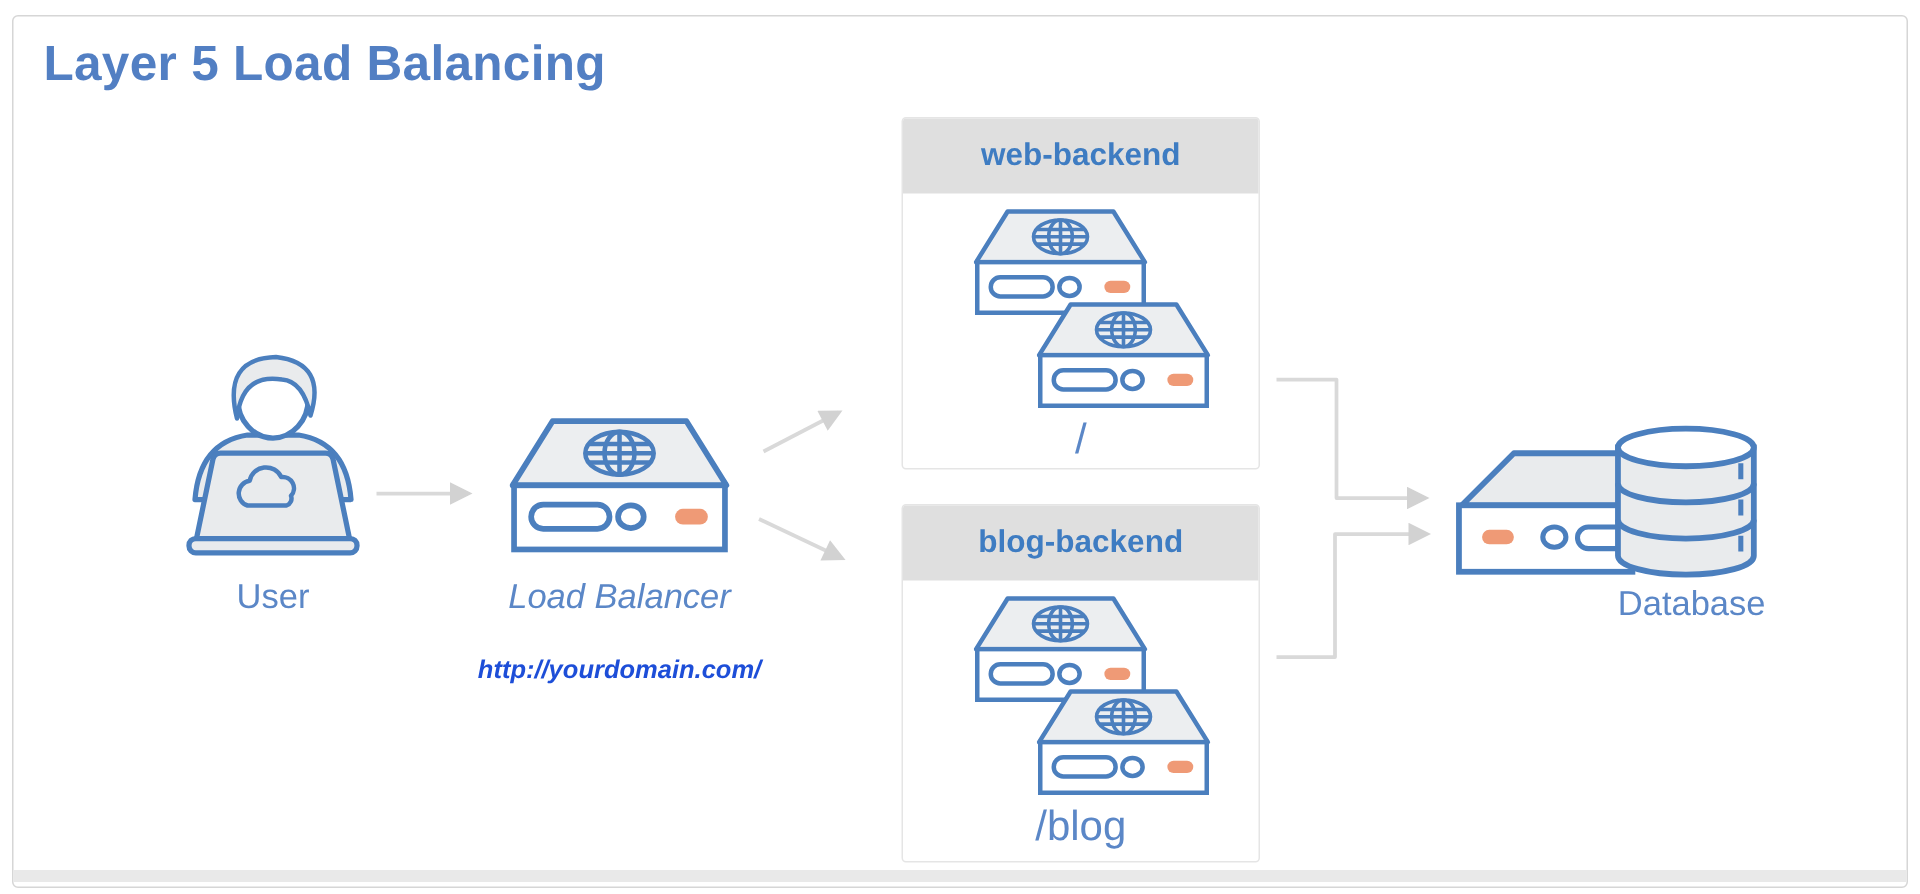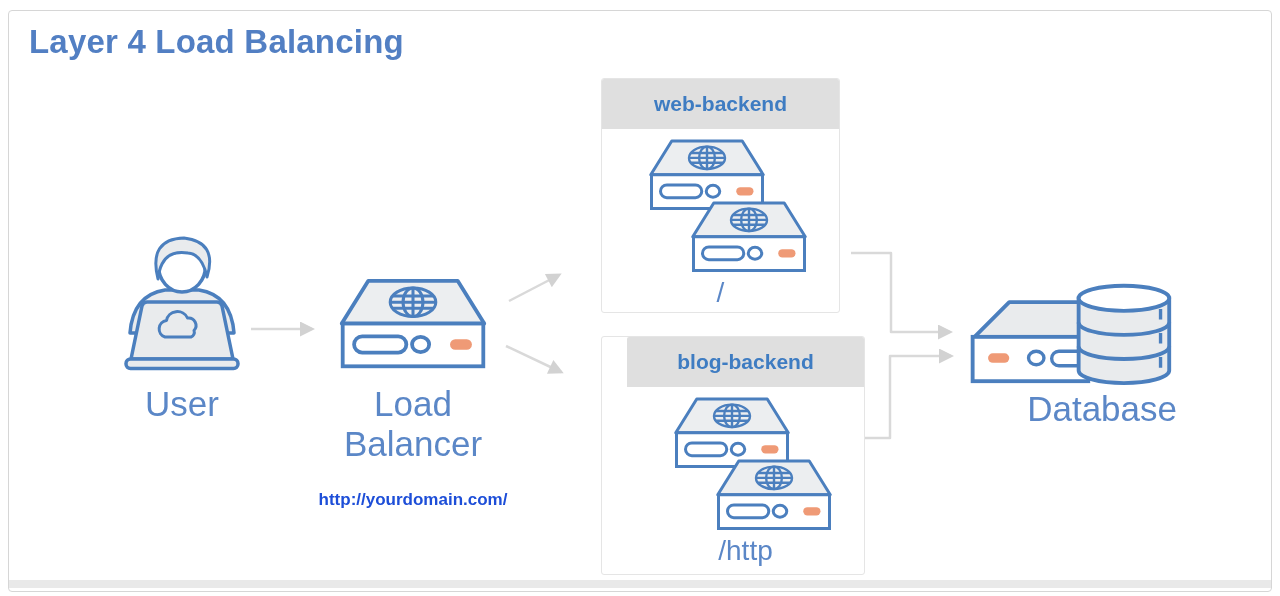--- a/index.html
+++ b/index.html
@@ -10,37 +10,37 @@
   .card {
     position:absolute; left:8px; top:10px; width:1262px; height:580px;
     background:#ffffff; border:1px solid #d6d6d6; border-radius:4px; overflow:hidden;
   }
   .title {
     position:absolute; left:20px; top:12px;
     font-size:33px; font-weight:600; color:#527fc3; letter-spacing:.2px;
   }
   .conn { position:absolute; left:0; top:0; width:100%; height:100%; pointer-events:none; }
 
-  .node-label { font-size:35px; color:#5b87c7; }
+  .node-label { font-size:23px; color:#5b87c7; }
 
   .user-node { position:absolute; left:100px; top:222px; width:146px; text-align:center; }
   .user-icon { width:130px; height:148px; display:block; margin:0 auto; }
   .user-node .node-label { margin-top:3px; }
 
-  .lb-node { position:absolute; left:294px; top:266px; width:220px; text-align:center; }
+  .lb-node { position:absolute; left:294px; top:266px; width:220px; text-align:center;font-style:italic; }
   .lb-icon { width:152px; height:95px; display:block; margin:0 auto; }
   .lb-node .node-label { margin-top:12px; }
   .lb-url { margin-top:26px; font-size:17px; font-weight:700; color:#1d4ed8; }
 
   .backend-box {
     position:absolute; left:592px; width:237px;
     background:#ffffff; border:1px solid #e5e5e5; border-radius:3px;
   }
   #web-backend-box  { top:67px;  height:233px; }
-  #blog-backend-box { top:325px; height:237px;padding-left:25px; }
+  #blog-backend-box { top:325px; height:237px; }
   .backend-header {
     height:50px; background:#dfdfdf; border-radius:2px 2px 0 0;
     display:flex; align-items:center; justify-content:center;
     font-size:21px; font-weight:700; color:#3e7cc2;
   }
   .backend-body { position:relative; height:calc(100% - 50px); }
   .srv { position:absolute; width:120px; height:75px; }
   .srv1 { left:45px; top:9px; }
   .srv2 { left:87px; top:71px; }
   .path-label {
@@ -78,21 +78,21 @@
       <rect x="6" y="49" width="148" height="45" fill="#ffffff" stroke="#4b7fbe" stroke-width="4"></rect>
       <rect x="18" y="62.5" width="55" height="17" rx="8.5" fill="#ffffff" stroke="#4b7fbe" stroke-width="4"></rect>
       <ellipse cx="88" cy="71" rx="9" ry="8" fill="#ffffff" stroke="#4b7fbe" stroke-width="4"></ellipse>
       <rect x="119" y="65.5" width="23" height="11" rx="5.5" fill="#ef9a76"></rect>
     </symbol>
   </defs>
 </svg>
 
 <div class="card">
 
-  <div class="title">Layer 4 Load Balancing</div>
+  <div class="title">Layer 5 Load Balancing</div>
 
   <svg class="conn" viewBox="0 0 1262 580">
     <g fill="none" stroke="#d9d9d9" stroke-width="2.5" stroke-linejoin="round">
       <path d="M242,318 L303,318" marker-end="url(#arr)"></path>
       <path d="M500,290 L550,264" marker-end="url(#arr)"></path>
       <path d="M497,335 L552,361" marker-end="url(#arr)"></path>
       <path d="M842,242 L882,242 L882,321 L941,321" marker-end="url(#arr)"></path>
       <path d="M842,427 L881,427 L881,345 L942,345" marker-end="url(#arr)"></path>
     </g>
   </svg>
@@ -132,21 +132,21 @@
 
   <div class="backend-box" id="blog-backend-box">
     <div class="backend-header">blog-backend</div>
     <div class="backend-body">
       <svg class="srv srv1" viewBox="0 0 160 100">
           <use href="#sym-server"></use>
         </svg>
       <svg class="srv srv2" viewBox="0 0 160 100">
           <use href="#sym-server"></use>
         </svg>
-      <div class="path-label">/http</div>
+      <div class="path-label">/blog</div>
     </div>
   </div>
 
   <div class="db-node">
     <svg class="db-icon" viewBox="0 0 220 112">
       <polygon points="12,60 48,24 158,24 126,60" fill="#e9ebed" stroke="#4b7fbe" stroke-width="4" stroke-linejoin="round"></polygon>
       <rect x="10" y="60" width="120" height="46" fill="#ffffff" stroke="#4b7fbe" stroke-width="4"></rect>
       <rect x="26" y="77" width="22" height="10" rx="5" fill="#ef9a76"></rect>
       <ellipse cx="76" cy="82" rx="8" ry="7" fill="#ffffff" stroke="#4b7fbe" stroke-width="3.5"></ellipse>
       <rect x="92" y="75" width="38" height="15" rx="7.5" fill="#ffffff" stroke="#4b7fbe" stroke-width="3.5"></rect>

